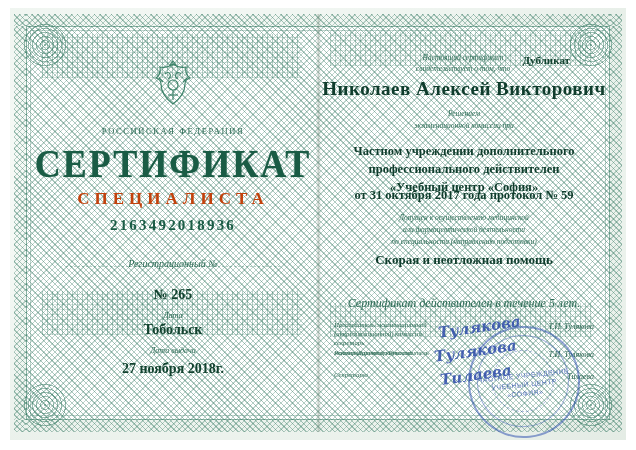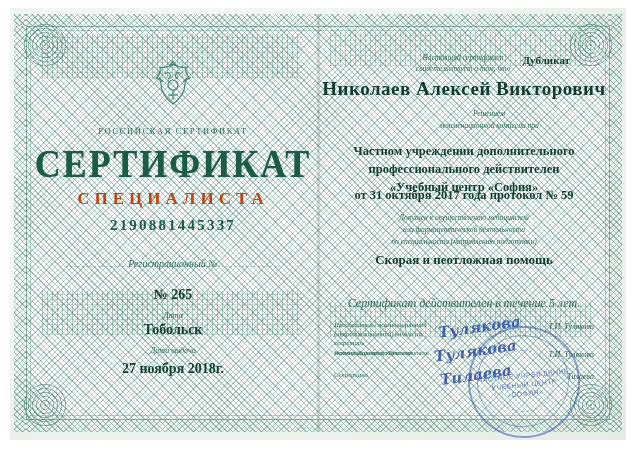--- a/index.html
+++ b/index.html
@@ -258,21 +258,20 @@
     letter-spacing: .5px;
   }
   .decision {
     left: 0; top: 78px;
     width: 100%;
     text-align: center;
     font-size: 7.5px;
     line-height: 1.6;
     font-style: italic;
     color: #2c6b55;
-    padding-left: 25px;
   }
   .org {
     left: 14px; top: 112px;
     width: 256px;
     text-align: center;
     font-size: 12.5px;
     font-weight: bold;
     line-height: 1.45;
     color: #0f3c2c;
   }
@@ -415,24 +414,24 @@
           <path d="M36 16 c-2 -2 -4 -2 -5 0 c-1 2 0 4 2 5"></path>
           <circle cx="28" cy="27" r="5"></circle>
           <path d="M28 32 v10"></path>
           <path d="M23 37 h10"></path>
           <path d="M18 24 l-4 -4 M38 24 l4 -4"></path>
           <path d="M28 3 l3 4 h-6 z"></path>
         </g>
       </svg>
     </div>
 
-    <div class="txt rf-label">РОССИЙСКАЯ СЕРТИФИКАТ</div>
+    <div class="txt rf-label">РОССИЙСКАЯ ФЕДЕРАЦИЯ</div>
     <div class="txt title-main">СЕРТИФИКАТ</div>
     <div class="txt title-sub">СПЕЦИАЛИСТА</div>
-    <div class="txt serial">2190881445337</div>
+    <div class="txt serial">2163492018936</div>
 
     <div class="microtext" style="top: 236px;"></div>
 
     <div class="txt reg-label">Регистрационный №</div>
     <div class="txt reg-value">№ 265</div>
 
     <div class="txt city-label">Дата</div>
     <div class="txt city-value">Тобольск</div>
 
     <div class="txt date-label">Дата выдачи</div>

